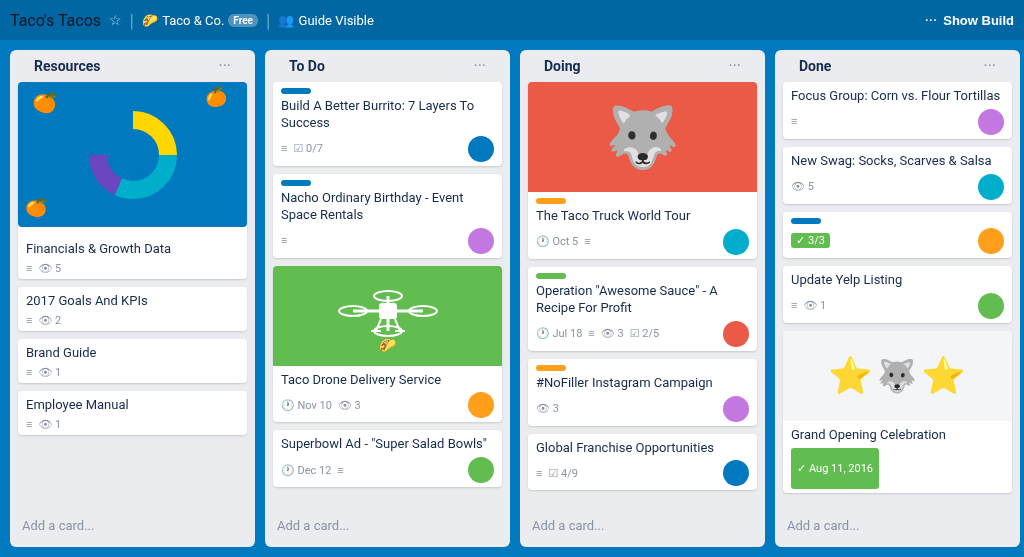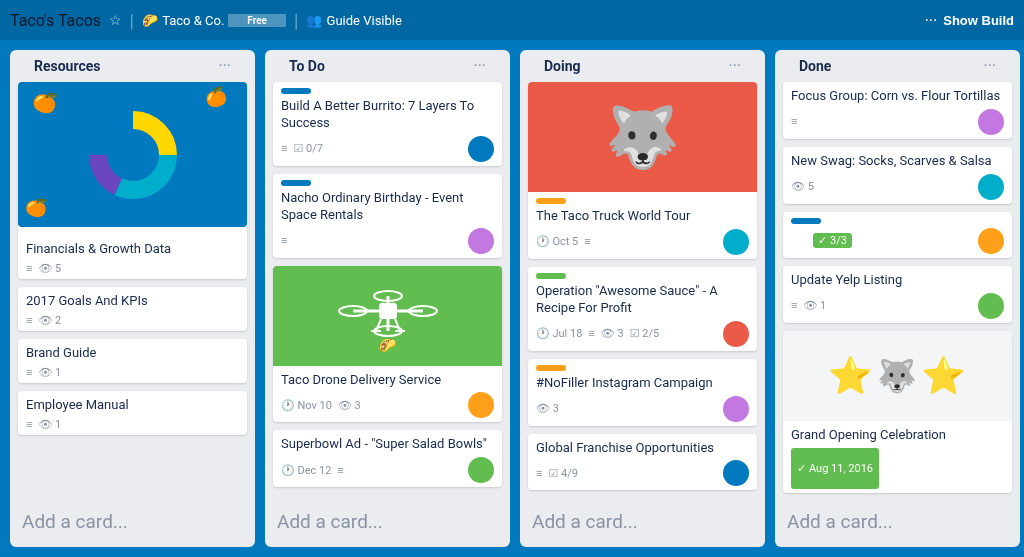--- a/index.html
+++ b/index.html
@@ -36,22 +36,22 @@
       color: #fff;
       font-size: 13px;
       display: flex;
       align-items: center;
       gap: 4px;
     }
     .free-badge {
       background: rgba(255,255,255,0.3);
       color: #fff;
       font-size: 10px;
-      padding: 1px 19px;
-      border-radius: 1px;
+      padding: 1px 5px;
+      border-radius: 6px;
       font-weight: 600;
     }
     .header-team {
       color: #fff;
       font-size: 13px;
       display: flex;
       align-items: center;
       gap: 4px;
     }
     .header-right {
@@ -184,21 +184,21 @@
       border-radius: 50%;
       margin-left: auto;
       flex-shrink: 0;
     }
     .avatar-blue { background: #0079BF; }
     .avatar-green { background: #61BD4F; }
     .avatar-purple { background: #C377E0; }
     .avatar-orange { background: #FF9F1A; }
     .add-card {
       color: #8993A4;
-      font-size: 19px;
+      font-size: 13px;
       padding: 6px 8px;
       cursor: pointer;
       border-radius: 4px;
       margin: 4px 4px 8px;
     }
     
     .resources-chart {
       background: #0079BF;
       height: 145px;
       border-radius: 4px;
@@ -216,21 +216,20 @@
     
     .badge-green {
       background: #61BD4F;
       color: #fff;
       border-radius: 3px;
       padding: 1px 5px;
       font-size: 11px;
       display: flex;
       align-items: center;
       gap: 3px;
-      margin-left: 22px;
     }
     .badge-green-date {
       background: #61BD4F;
       color: #fff;
       border-radius: 3px;
       padding: 14px 6px;
       font-size: 11px;
       display: flex;
       align-items: center;
       gap: 3px;

